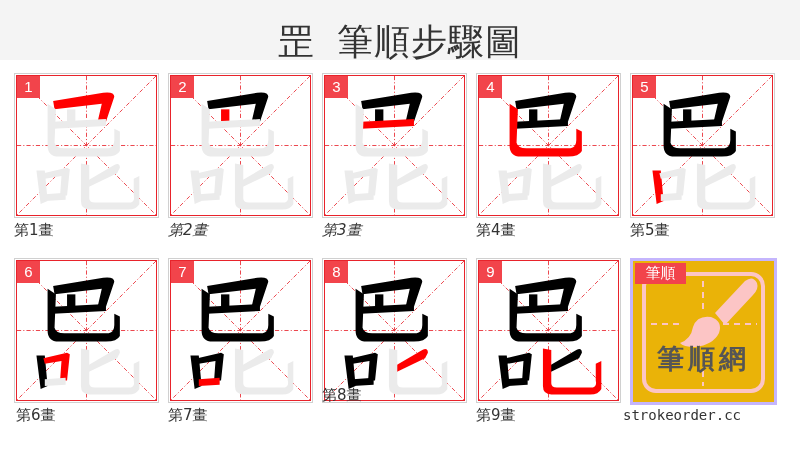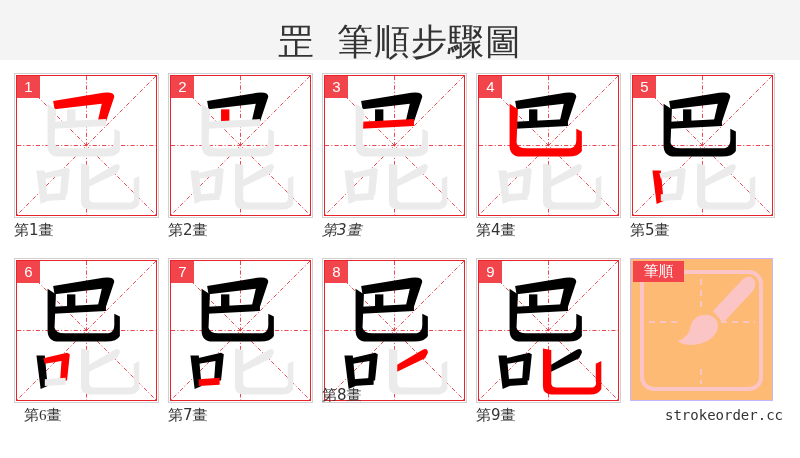--- a/index.html
+++ b/index.html
@@ -6,24 +6,24 @@
     body { width:800px; height:458px; background:#ffffff; position:relative; overflow:hidden; font-family:"DejaVu Sans", sans-serif; }
     .header { position:absolute; left:0; top:0; width:800px; height:60px; background:#f4f4f4; }
     .title { position:absolute; left:0; top:0; width:800px; height:60px; line-height:60px; text-align:center; font-size:36px; color:#333; letter-spacing:1px;margin-top:12px; }
     .title .sp { display:inline-block; width:22px; }
     .cell { position:absolute; width:145px; height:145px; }
     .box { position:absolute; left:0; top:0; width:141px; height:141px; border:1px solid #d0d0d0; padding:1px; }
     .inner { position:relative; width:139px; height:139px; border:1px solid #e8232b; background:#fff; }
     .inner svg { position:absolute; left:0; top:0; width:139px; height:139px; }
     .num { position:absolute; left:0; top:0; width:23px; height:22px; background:#f2444b; color:#fff; font-size:15px; line-height:22px; text-align:center; font-family:"Liberation Sans", sans-serif; }
     .label { position:absolute; width:145px; text-align:left; font-size:15px; color:#333; font-family:"DejaVu Sans", sans-serif; }
-    .logo-box { position:absolute; left:0; top:0; width:141px; height:141px; border:1px solid #c4b5fd; background:#fdba74; }
+    .logo-box { position:absolute; left:0; top:0; width:141px; height:141px; border:3px solid #c4b5fd; background:#eab308; }
     .logo-tag { position:absolute; left:2px; top:2px; width:51px; height:21px; background:#f2444b; color:#fff; font-size:15px; line-height:21px; text-align:center; }
     .logo-text { position:absolute; left:0; top:80px; width:141px; text-align:center; font-size:27px; font-weight:bold; color:#555; letter-spacing:4px; }
-    .site { position:absolute; width:160px; text-align:right; font-size:14px; color:#333; font-family:"DejaVu Sans Mono", monospace; }
+    .site { position:absolute; width:160px; text-align:left; font-size:14px; color:#333; font-family:"DejaVu Sans Mono", monospace; }
   </style>
 </head>
 <body>
 
 <div class="header"></div>
 <div class="title"><span>罡</span><span class="sp"></span><span>筆順步驟圖</span></div>
 
 <div id="grid">
     <div class="cell" style="left: 14px; top: 73px;">
       <div class="box">
@@ -67,21 +67,21 @@
             <path d="M14 68 L20 68 L22 90 L17 92 Z" fill="#ebebeb"></path>
             <path d="M19 70 L36 66 L38 67 L36 86 L31 86 L32 72 L20 74 Z" fill="#ebebeb"></path>
             <path d="M20 85 L35 84 L35 89 L20 90 Z" fill="#ebebeb"></path>
             <path d="M46 78 L70 64 Q74 62 74 66 L72 70 L47 82 Z" fill="#ebebeb"></path>
             <path d="M46 63 L52 64 L52 88 Q52 91 56 91 L82 91 Q85 90 84 86 L84 74 L88 72 L88 92 Q86 96 80 96 L52 96 Q46 96 46 90 Z" fill="#ebebeb"></path>
           </svg>
           <div class="num">2</div>
         </div>
       </div>
     </div>
-    <div class="label" style="left: 168px; top: 221px;">第2畫</div>
+    <div class="label" style="left: 168px; top: 221px; font-style: italic;">第2畫</div>
     <div class="cell" style="left: 322px; top: 73px;">
       <div class="box">
         <div class="inner">
           <svg viewBox="0 0 100 100" preserveAspectRatio="none">
             <g stroke="#e8232b" stroke-width="0.6" stroke-dasharray="3,1.5,0.8,1.5" fill="none">
               <line x1="0" y1="0" x2="100" y2="100"></line>
               <line x1="100" y1="0" x2="0" y2="100"></line>
               <line x1="50" y1="0" x2="50" y2="100"></line>
               <line x1="0" y1="50" x2="100" y2="50"></line>
             </g>
@@ -167,21 +167,21 @@
             <path d="M14 68 L20 68 L22 90 L17 92 Z" fill="#000000"></path>
             <path d="M19 70 L36 66 L38 67 L36 86 L31 86 L32 72 L20 74 Z" fill="#ff0000"></path>
             <path d="M20 85 L35 84 L35 89 L20 90 Z" fill="#ebebeb"></path>
             <path d="M46 78 L70 64 Q74 62 74 66 L72 70 L47 82 Z" fill="#ebebeb"></path>
             <path d="M46 63 L52 64 L52 88 Q52 91 56 91 L82 91 Q85 90 84 86 L84 74 L88 72 L88 92 Q86 96 80 96 L52 96 Q46 96 46 90 Z" fill="#ebebeb"></path>
           </svg>
           <div class="num">6</div>
         </div>
       </div>
     </div>
-    <div class="label" style="left: 24px; top: 406px; font-family: Liberation Serif, serif;">第6畫</div>
+    <div class="label" style="left: 16px; top: 406px;">第6畫</div>
     <div class="cell" style="left: 168px; top: 258px;">
       <div class="box">
         <div class="inner">
           <svg viewBox="0 0 100 100" preserveAspectRatio="none">
             <g stroke="#e8232b" stroke-width="0.6" stroke-dasharray="3,1.5,0.8,1.5" fill="none">
               <line x1="0" y1="0" x2="100" y2="100"></line>
               <line x1="100" y1="0" x2="0" y2="100"></line>
               <line x1="50" y1="0" x2="50" y2="100"></line>
               <line x1="0" y1="50" x2="100" y2="50"></line>
             </g>
@@ -257,15 +257,16 @@
     <svg width="141" height="141" viewBox="0 0 141 141" style="position:absolute;left:0;top:0;">
       <rect x="11" y="13" width="119" height="117" rx="12" ry="12" fill="none" stroke="#fcc5c5" stroke-width="4"></rect>
       <line x1="70" y1="20" x2="70" y2="52" stroke="#fcc5c5" stroke-width="2" stroke-dasharray="6,5"></line>
       <line x1="70" y1="110" x2="70" y2="125" stroke="#fcc5c5" stroke-width="2" stroke-dasharray="6,5"></line>
       <line x1="18" y1="63" x2="50" y2="63" stroke="#fcc5c5" stroke-width="2" stroke-dasharray="6,5"></line>
       <line x1="90" y1="63" x2="124" y2="63" stroke="#fcc5c5" stroke-width="2" stroke-dasharray="6,5"></line>
       <path d="M82 52 L112 20 Q120 14 124 22 Q126 28 120 34 L92 64 Z" fill="#fcc5c5"></path>
       <path d="M78 56 Q90 60 86 72 Q80 84 62 86 Q50 86 47 82 Q58 78 60 66 Q64 54 78 56 Z" fill="#fcc5c5"></path>
     </svg>
     <div class="logo-tag">筆順</div>
+    <div class="logo-text">筆順網</div>
   </div>
 </div>
 <div class="site" style="left:623px; top:407px;">strokeorder.cc</div>
 
 </body></html>

